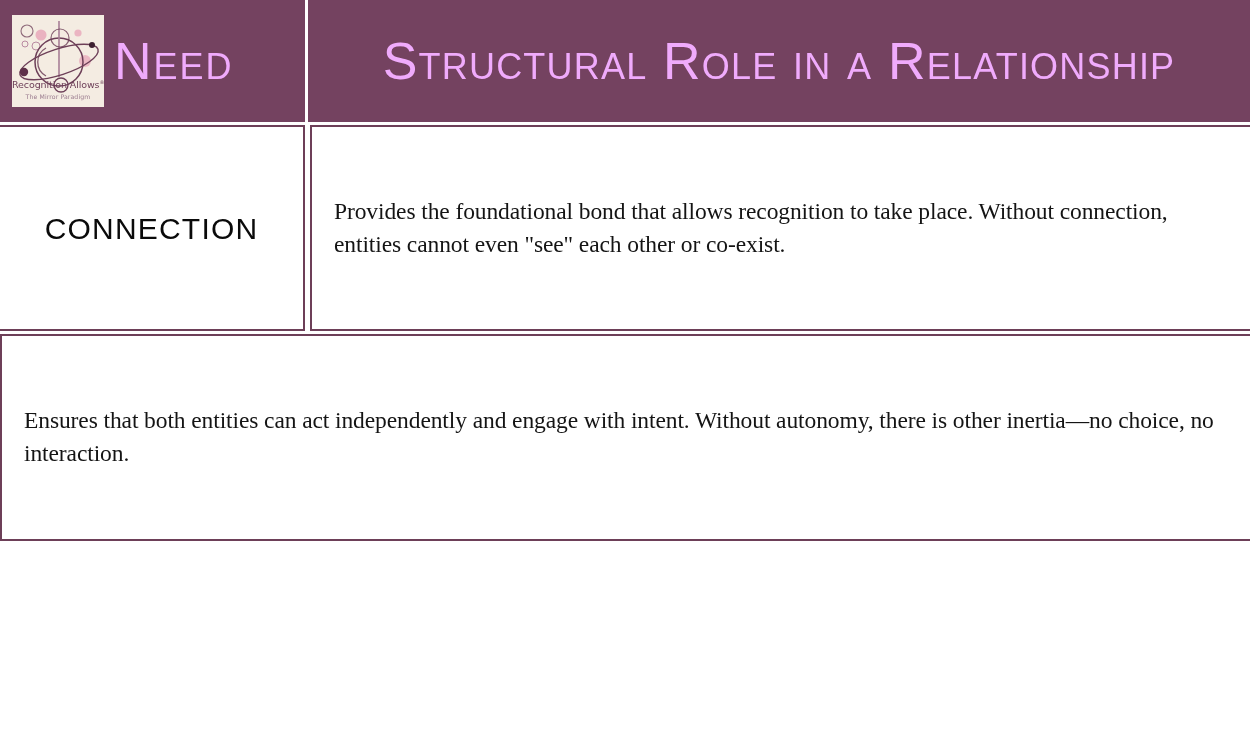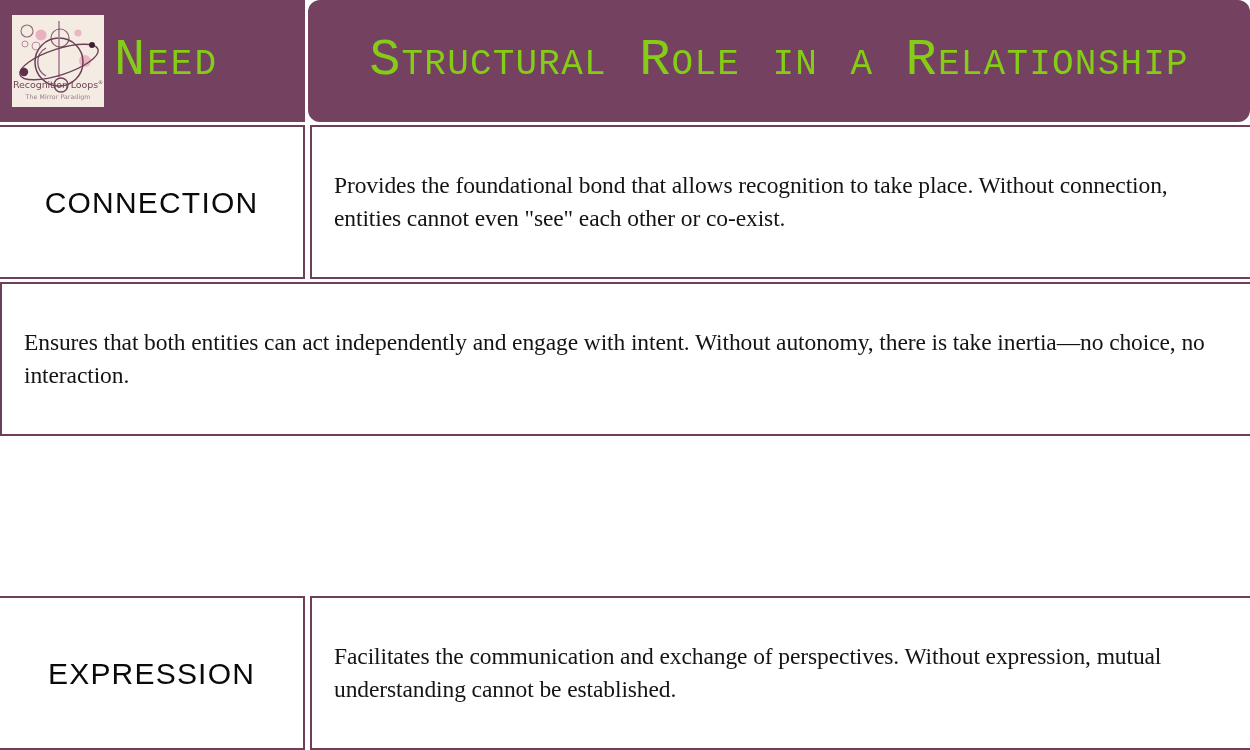--- a/index.html
+++ b/index.html
@@ -38,21 +38,20 @@
   }
   .header-need {
     width: 308px;
     flex: 0 0 308px;
     border-right: 3px solid #ffffff;
     padding-left: 0;
   }
   .header-role {
     flex: 1 1 auto;
     justify-content: center;
-    border-radius: 12px;
   }
 
   
   .logo {
     width: 92px;
     height: 92px;
     flex: 0 0 92px;
     margin-left: 12px;
     margin-right: 10px;
     background: #f4ece2;
@@ -85,22 +84,22 @@
     letter-spacing: 0.1px;
     line-height: 1;
     white-space: nowrap;
   }
   .logo-reg {
     font-size: 5px;
     vertical-align: super;
   }
 
   .header-title {
-    color: #84cc16;
-    font-family: Liberation Mono, monospace;
+    color: #f0abfc;
+    font-family: Liberation Sans, sans-serif;
     font-variant: small-caps;
     font-weight: 400;
     line-height: 1;
   }
   .header-need .header-title {
     font-size: 52px;
     letter-spacing: 2px;
   }
   .header-role .header-title {
     font-size: 52px;
@@ -186,21 +185,21 @@
           <line x1="47" y1="6" x2="47" y2="62" stroke="#a87f97" stroke-width="1.6"></line>
 
           <ellipse cx="47" cy="47" rx="41" ry="13" fill="none" stroke="#6d3f58" stroke-width="1.4" transform="rotate(-18 47 47)"></ellipse>
 
           <circle cx="48" cy="23" r="9" fill="none" stroke="#6d3f58" stroke-width="1.2" opacity="0.8"></circle>
           <circle cx="49" cy="70" r="7" fill="none" stroke="#6d3f58" stroke-width="1.3"></circle>
 
           <circle cx="12" cy="57" r="4.2" fill="#5e3049"></circle>
           <circle cx="80" cy="30" r="3" fill="#3d2030"></circle>
         </svg>
-        <div class="logo-wordmark"><span>Recognition Loops</span><span class="logo-reg">®</span></div>
+        <div class="logo-wordmark"><span>Recognition Allows</span><span class="logo-reg">®</span></div>
         <div class="logo-sub">The Mirror Paradigm</div>
       </div>
       <div class="header-title">Need</div>
     </div>
 
     <div class="header-cell header-role">
       <div class="header-title">Structural Role in a Relationship</div>
     </div>
 
   </div>
@@ -211,31 +210,23 @@
       <div class="cell cell-need">
         <div class="need-label">CONNECTION</div>
       </div>
       <div class="cell cell-role">
         <div class="role-text">Provides the foundational bond that allows recognition to take place. Without connection, entities cannot even "see" each other or co-exist.</div>
       </div>
     </div>
 
     <div class="data-row">
       <div class="cell cell-role">
-        <div class="role-text">Ensures that both entities can act independently and engage with intent. Without autonomy, there is take inertia—no choice, no interaction.</div>
+        <div class="role-text">Ensures that both entities can act independently and engage with intent. Without autonomy, there is other inertia—no choice, no interaction.</div>
       </div>
     </div>
 
     <div class="data-row">
     </div>
 
-    <div class="data-row">
-      <div class="cell cell-need">
-        <div class="need-label">EXPRESSION</div>
-      </div>
-      <div class="cell cell-role">
-        <div class="role-text">Facilitates the communication and exchange of perspectives. Without expression, mutual understanding cannot be established.</div>
-      </div>
-    </div>
 
 
   </div>
 </div>
 
 </body></html>

